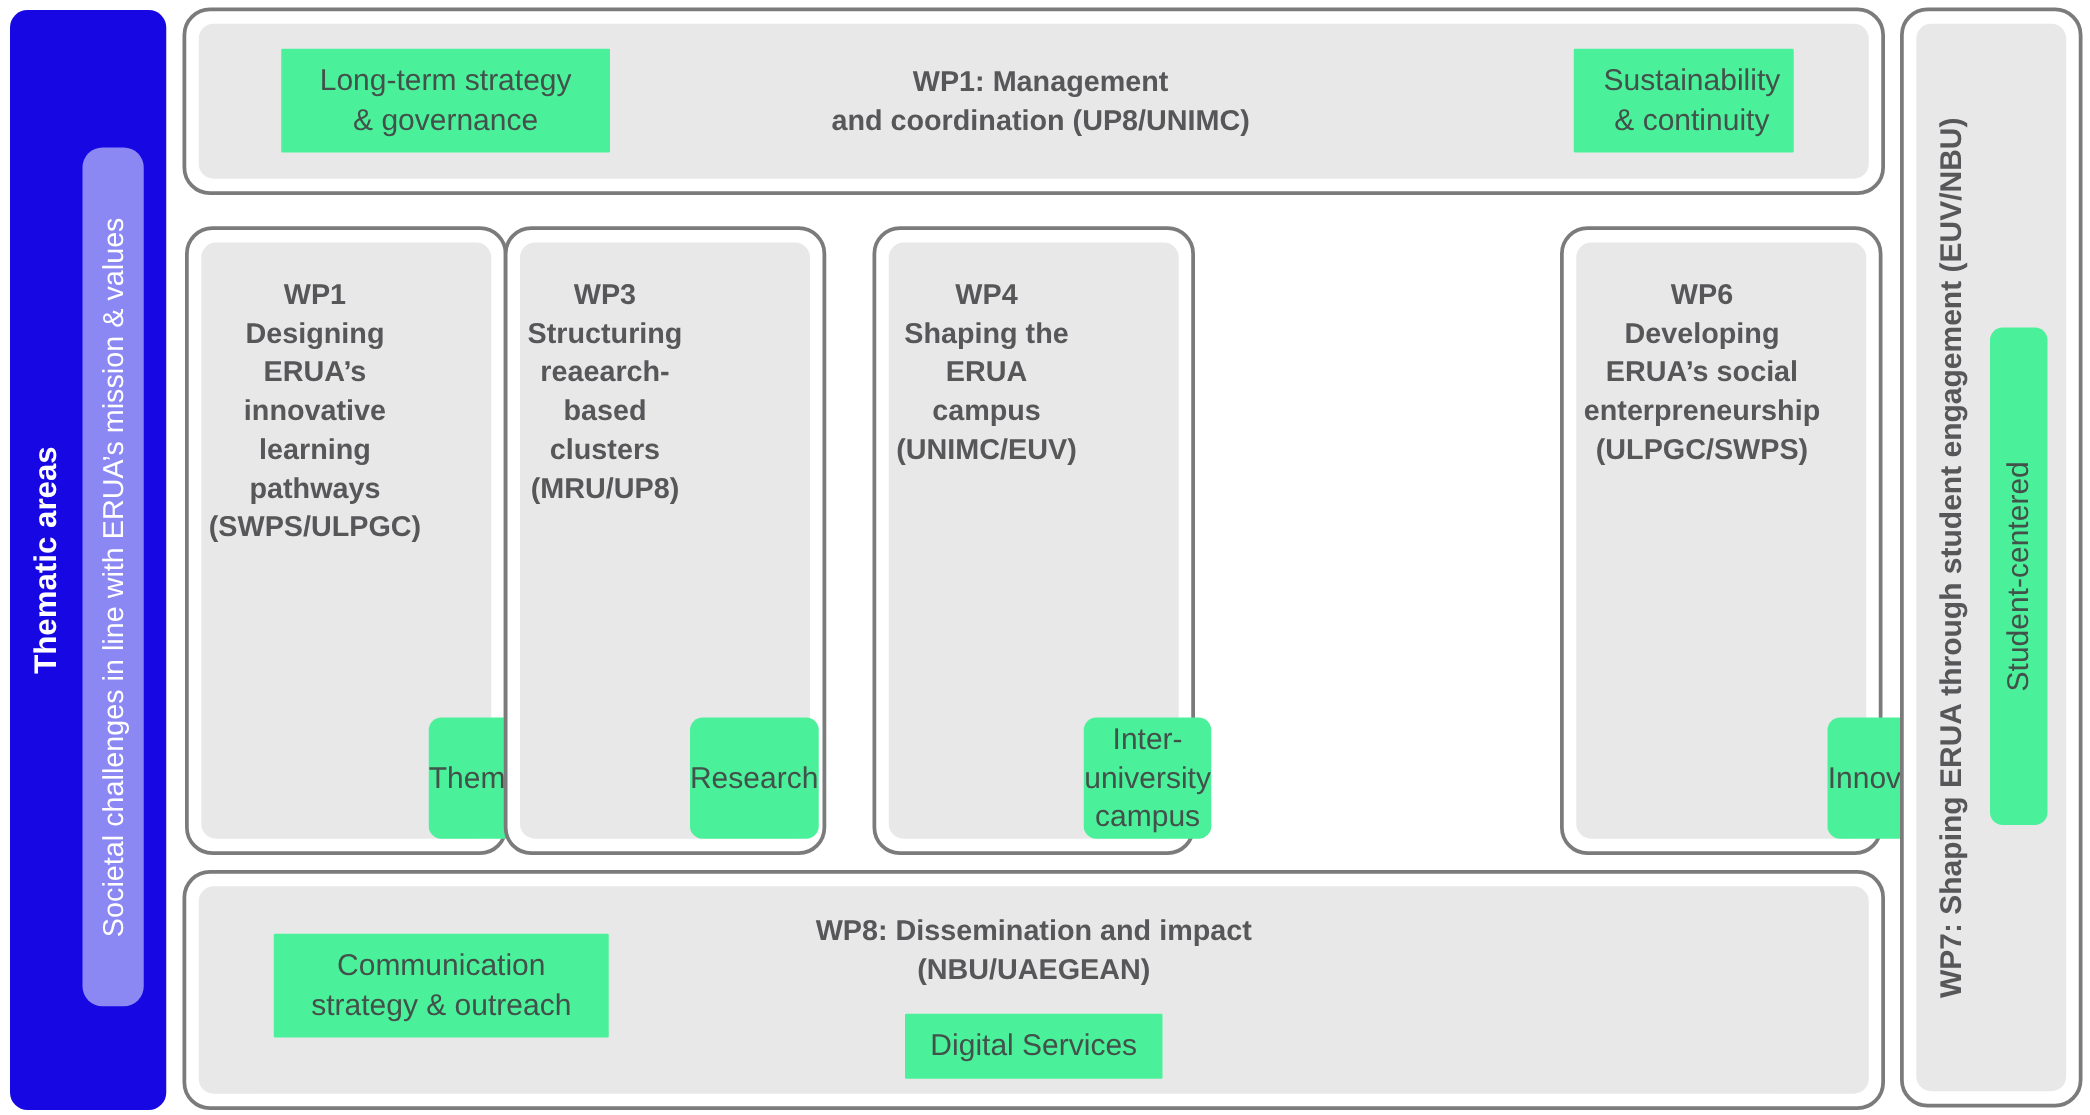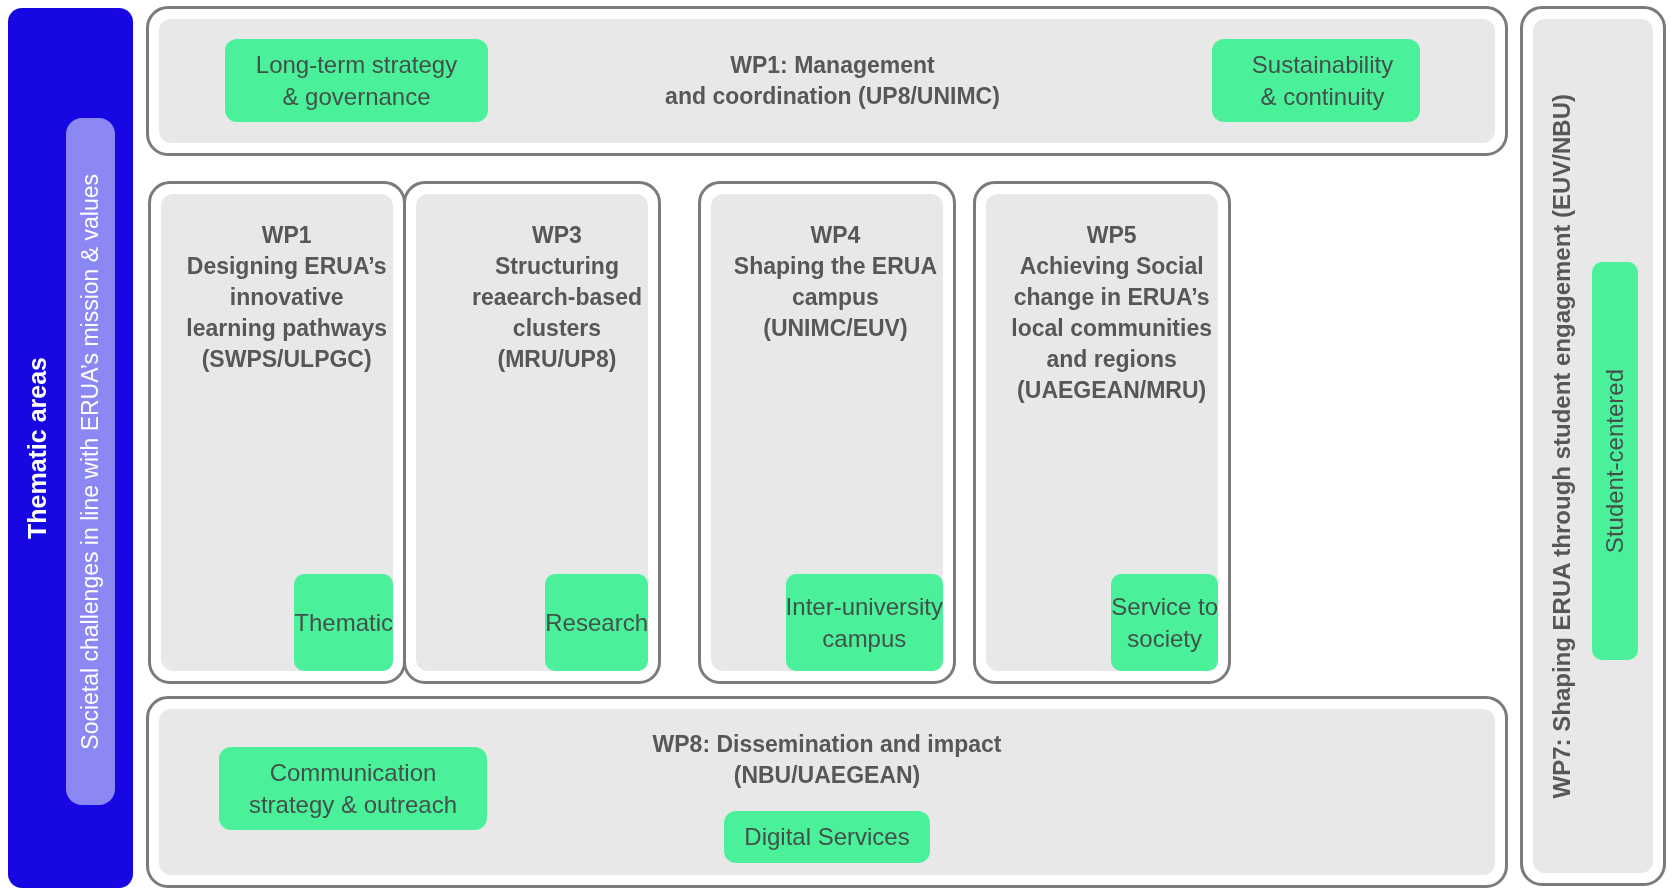--- a/index.html
+++ b/index.html
@@ -27,32 +27,32 @@
   
   .frame{position:absolute; background:#fff; border:3px solid var(--border_gray);
     border-radius:22px; padding:10px;}
   .panel{position:relative; width:100%; height:100%; background:var(--panel_gray);
     border-radius:12px;}
 
   .pre{white-space:pre-line;}
   .box-title{color:var(--title_text); font-weight:bold; font-size:23px;
     line-height:1.35; text-align:center;}
   .tag{background:var(--green); color:var(--tag-text,#42514A); font-size:24px;
-    line-height:1.3; text-align:center; border-radius:12px;
+    line-height:1.3; text-align:center; border-radius:1px;
     display:flex; align-items:center; justify-content:center; color:var(--tag_text);}
 
   
   .top-frame{left:146px; top:6px; width:1362px; height:150px;}
   .top-title{position:absolute; left:0; right:0; top:50%; transform:translateY(-50%);padding-left:11px;}
   .tag-topleft{position:absolute; left:66px; top:20px; width:263px; height:83px;}
-  .tag-topright{position:absolute; right:75px; top:20px; width:208px; height:83px;padding-left:13px;}
+  .tag-topright{position:absolute; right:60px; top:20px; width:176px; height:83px;padding-left:13px;}
 
   
   .col-frame{top:181px; width:258px; height:503px;}
-  .col-panel{display:flex; flex-direction:column; align-items:flex-end;}
+  .col-panel{display:flex; flex-direction:row; align-items:flex-start;}
   .col-title{padding:26px 6px 0 6px;}
   .col-tag{margin-top:auto; height:97px; border-radius:10px;}
 
   
   .bottom-frame{left:146px; top:696px; width:1362px; height:192px;}
   .bottom-title{position:absolute; left:0; right:0; top:20px;}
   .tag-botleft{position:absolute; left:60px; top:38px; width:268px; height:83px;}
   .tag-botcenter{position:absolute; left:50%; transform:translateX(-50%);
     top:102px; width:206px; height:52px;}
   .tag-botright{position:absolute; right:63px; top:42px; width:208px; height:82px;}
@@ -117,33 +117,31 @@
     <div class="panel col-panel">
       <div class="box-title col-title pre">WP4
 Shaping the ERUA
 campus
 (UNIMC/EUV)</div>
       <div class="tag col-tag pre">Inter-university
 campus</div>
     </div>
   </section>
 
-  <section class="frame col-frame" style="left:973px">
+
+  <section class="frame col-frame" style="left:1248px">
     <div class="panel col-panel">
-      <div class="box-title col-title pre">WP5
-Achieving Social
-change in ERUA’s
-local communities
-and regions
-(UAEGEAN/MRU)</div>
-      <div class="tag col-tag pre">Service to
-society</div>
+      <div class="box-title col-title pre">WP6
+Developing
+ERUA’s social
+enterpreneurship
+(ULPGC/SWPS)</div>
+      <div class="tag col-tag pre">Innovation</div>
     </div>
   </section>
-
 
   <section class="frame bottom-frame">
     <div class="panel">
       <div class="box-title bottom-title pre">WP8: Dissemination and impact
 (NBU/UAEGEAN)</div>
       <div class="tag tag-botcenter pre">Digital Services</div>
       <div class="tag tag-botleft pre">Communication
 strategy &amp; outreach</div>
     </div>
   </section>

